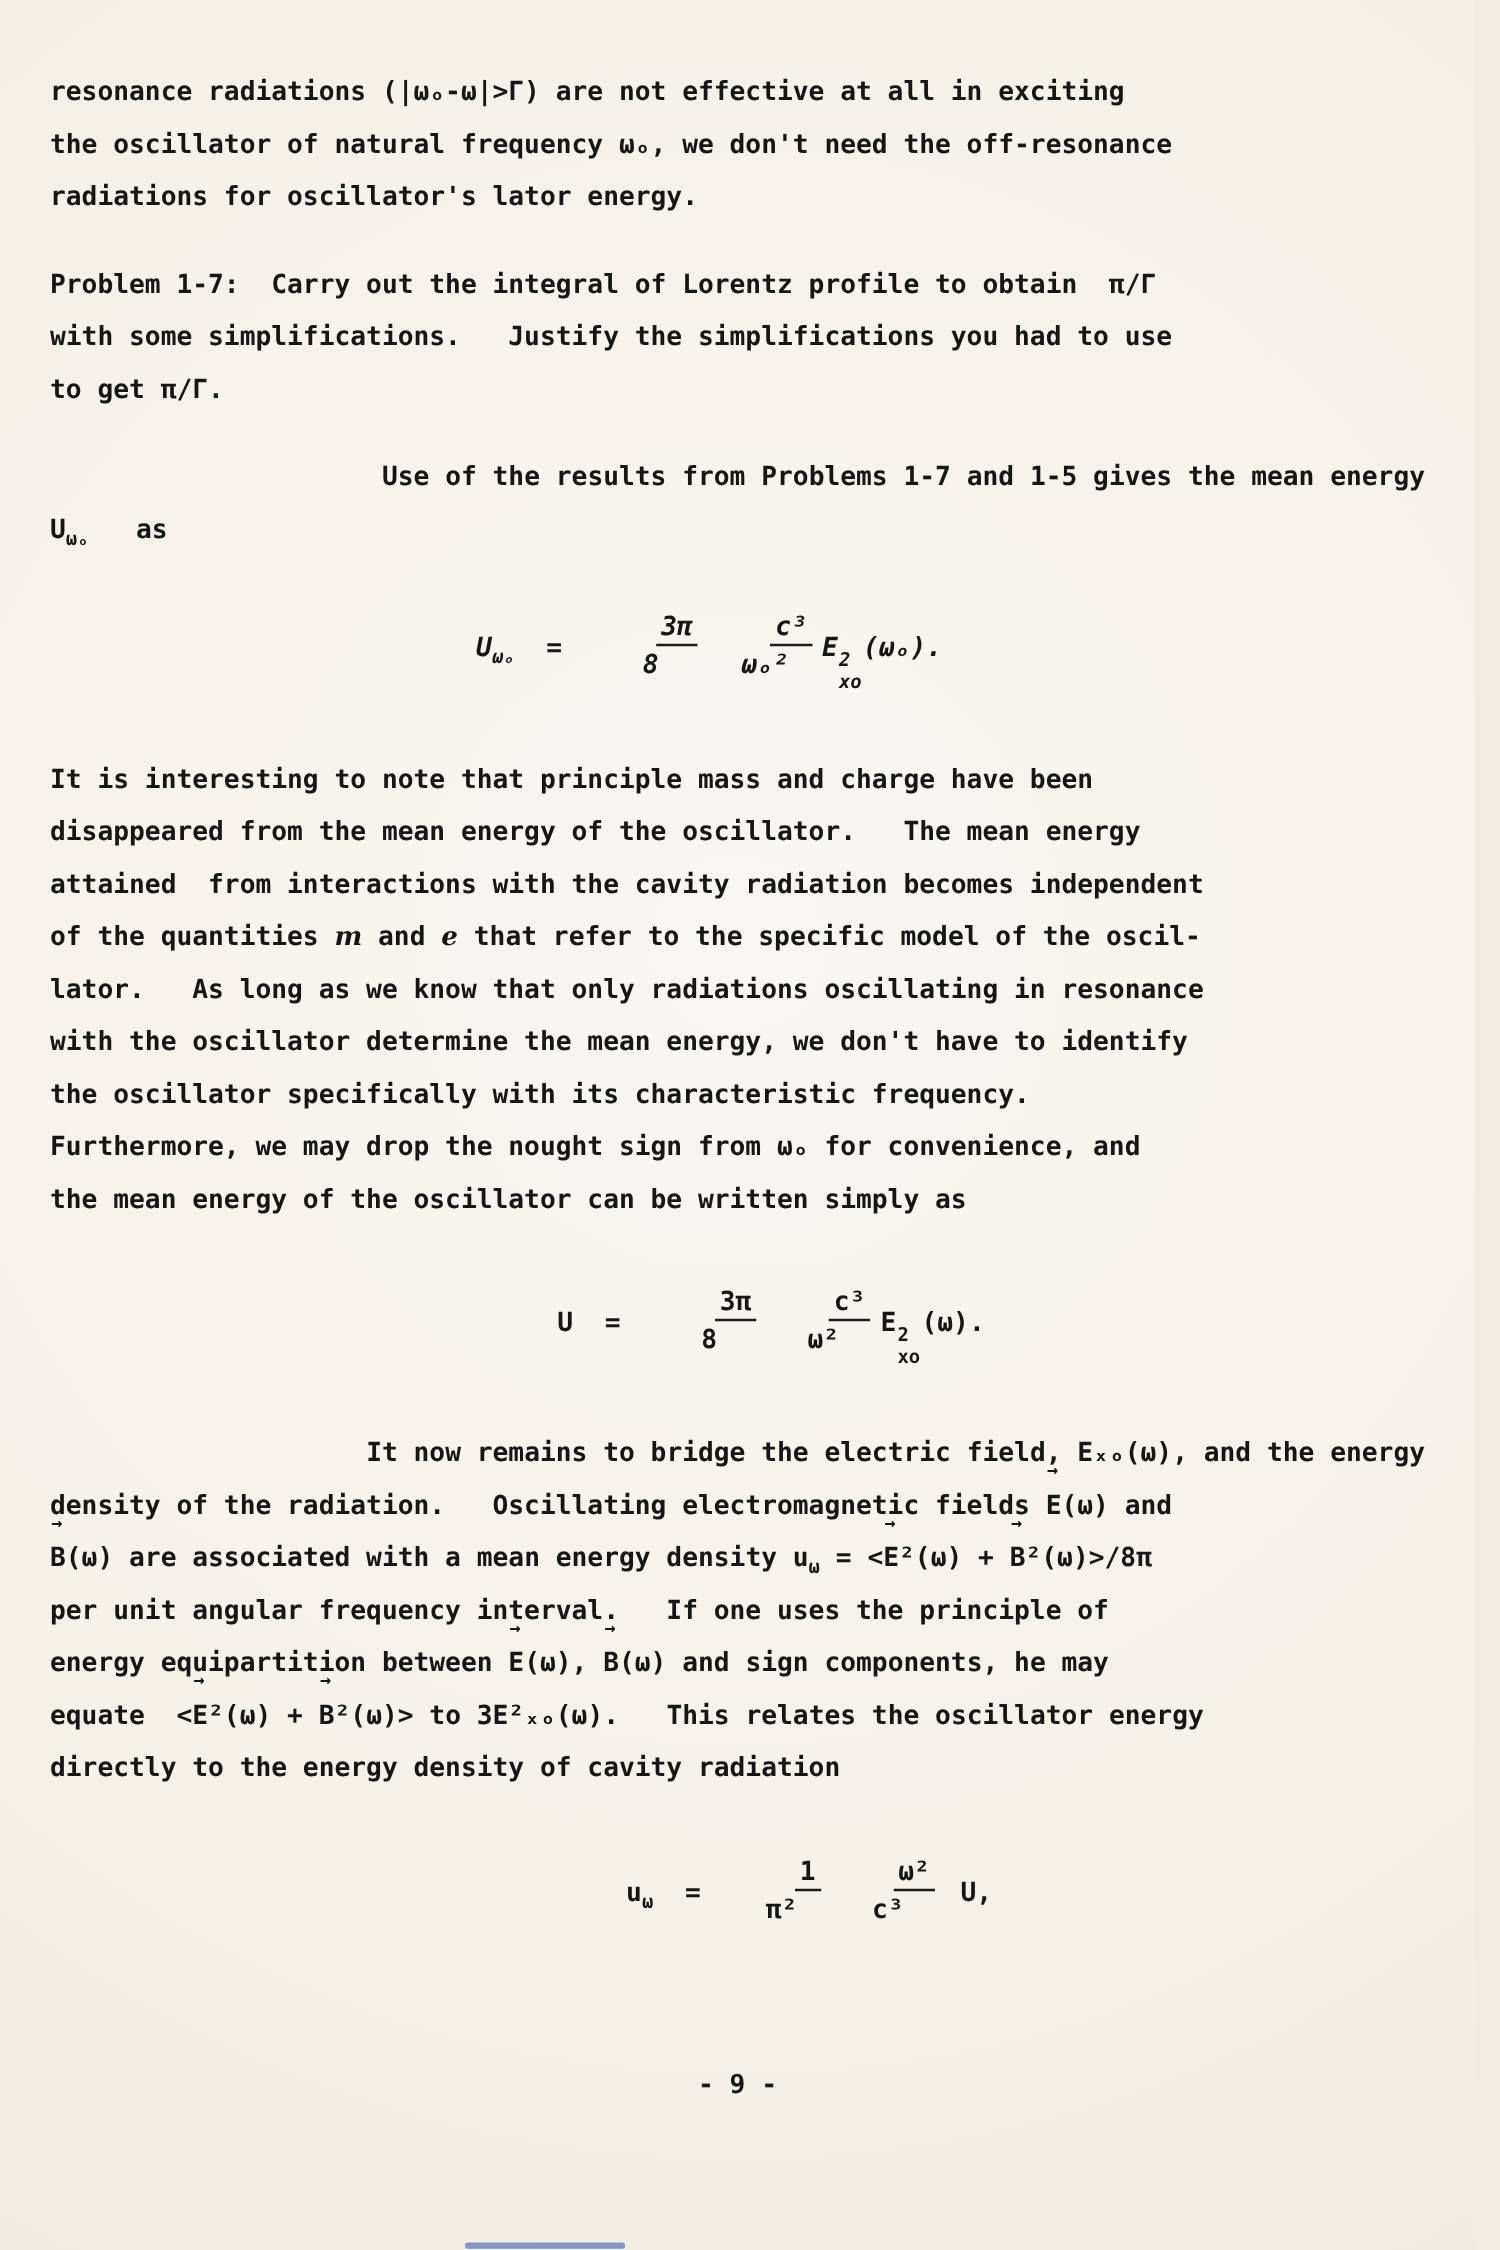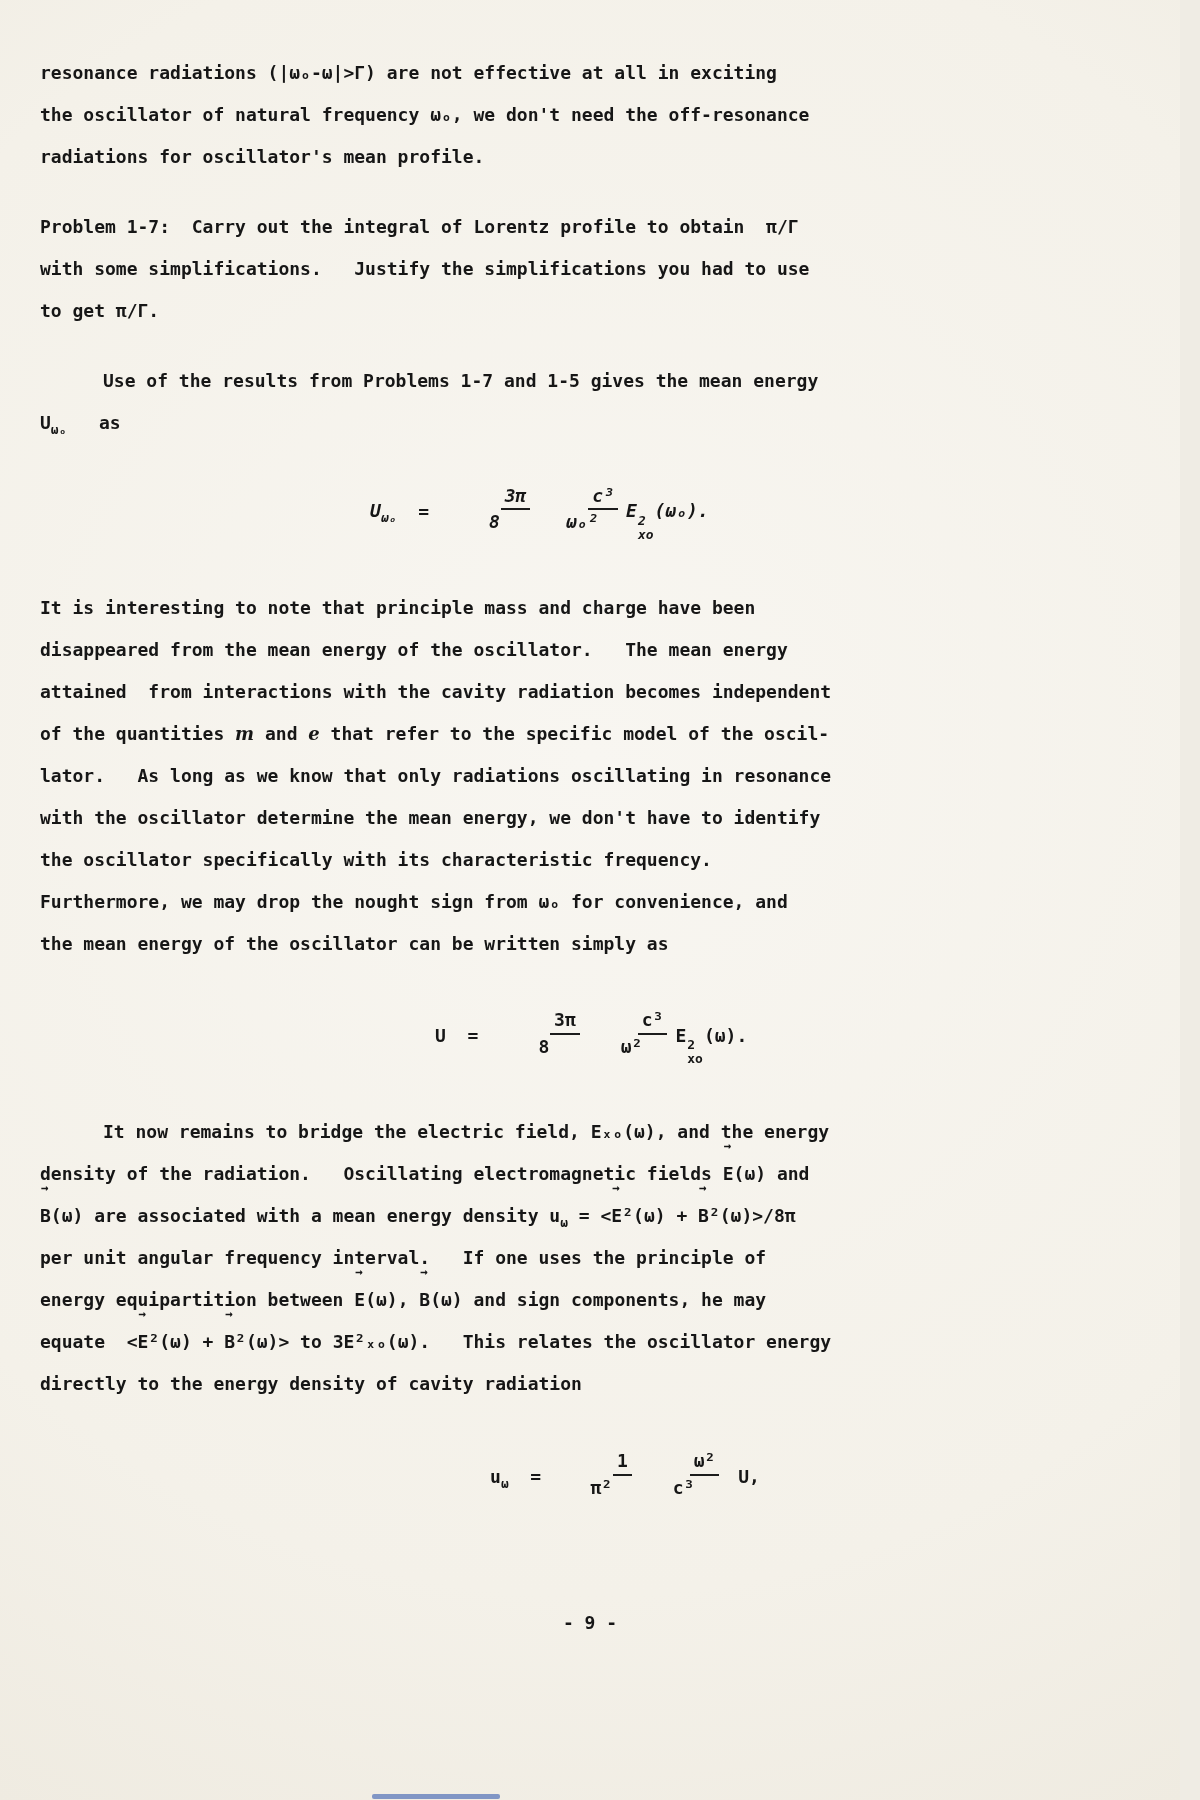--- a/index.html
+++ b/index.html
@@ -8,26 +8,26 @@
     background:#efece4;
     font-family:"DejaVu Sans Mono","DejaVu Sans",monospace;
   }
   .page{
     position:relative;
     width:1180px;height:1800px;
     background:radial-gradient(circle at 50% 42%, #f8f6f1 0%, #f4f1e9 70%, #efebe1 100%);
     overflow:hidden;
     color:#161616;
     font-weight:700;
-    font-size:18px;
+    font-size:21px;
   }
   .content{padding:52px 40px 0 40px;}
   .ln{white-space:pre;line-height:42px;min-height:42px;}
   .para{margin:0 0 28px 0;}
-  .indent{padding-left:63px;}
+  .indent{padding-left:63px;text-align:right;}
   .sb{font-size:0.72em;line-height:0;vertical-align:-0.38em;letter-spacing:0;}
   .it{font-style:italic;font-family:"DejaVu Serif","Liberation Serif",serif;font-weight:700;}
   .vec{position:relative;display:inline-block;}
   .vec .arr{position:absolute;left:1px;top:-13px;font-size:0.7em;line-height:1;}
   .equation{white-space:pre;margin:24px 0;line-height:1.15;display:block;}
   .eq1{padding-left:265px;font-style:italic;}
   .eq2{padding-left:330px;}
   .eq3{padding-left:385px;}
   .frac{display:inline-block;text-align:center;vertical-align:middle;margin:0 8px;transform:translateY(-3px);}
   .frac .num{display:block;border-bottom:2px solid #1c1c1c;padding:0 4px 2px 4px;line-height:1.15;margin-left:42px;}
@@ -38,21 +38,21 @@
 </style>
 </head>
 <body>
 
 <div class="page">
   <div class="content">
 
     <div class="para">
       <div class="ln">resonance radiations (|ωₒ-ω|&gt;Γ) are not effective at all in exciting</div>
       <div class="ln">the oscillator of natural frequency ωₒ, we don't need the off-resonance</div>
-      <div class="ln">radiations for oscillator's mean profile.</div>
+      <div class="ln">radiations for oscillator's lator energy.</div>
     </div>
 
     <div class="para">
       <div class="ln">Problem 1-7:  Carry out the integral of Lorentz profile to obtain  π/Γ</div>
       <div class="ln">with some simplifications.   Justify the simplifications you had to use</div>
       <div class="ln">to get π/Γ.</div>
     </div>
 
     <div class="para" style="margin-bottom:0;">
       <div class="ln indent">Use of the results from Problems 1-7 and 1-5 gives the mean energy</div>

